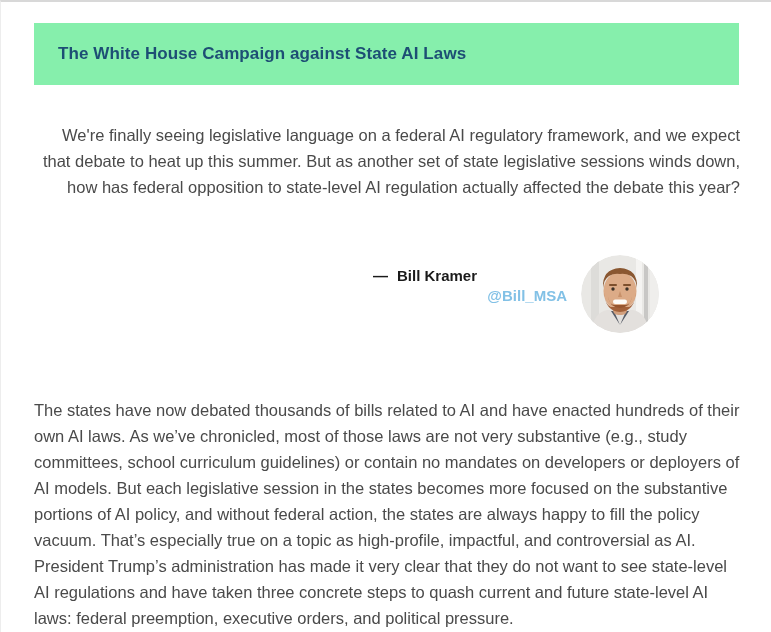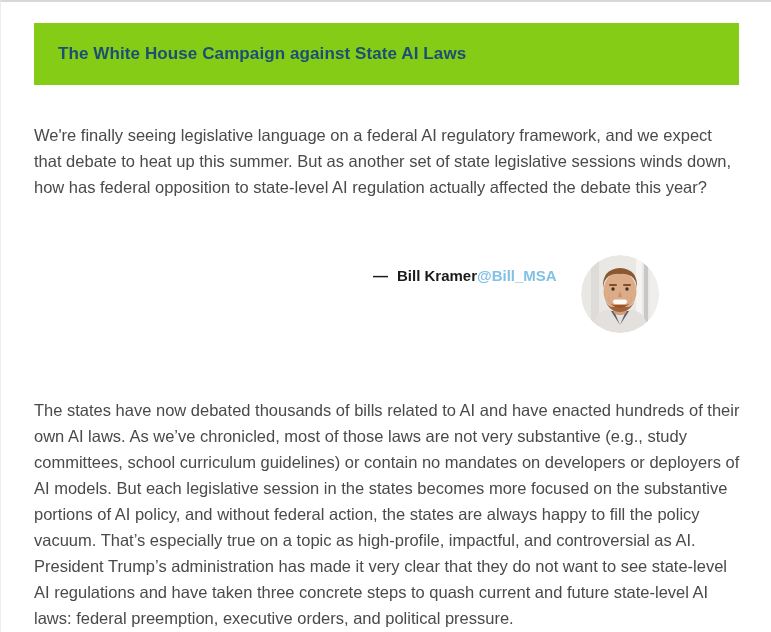--- a/index.html
+++ b/index.html
@@ -9,58 +9,58 @@
     border-top: 2px solid #d8d8d8;
     border-left: 1px solid #ededed;
     font-family: "Liberation Sans", sans-serif;
     overflow: hidden;
   }
   .content {
     padding: 0 32px 0 33px;
   }
   .section-header {
     margin-top: 21px;
-    background: #84cc16;
+    background: #86efac;
     height: 62px;
     display: flex;
     align-items: center;
     padding-left: 24px;
     width: 705px;
   }
   .section-header h2 {
     color: #1d4e74;
     font-size: 17px;
     font-weight: bold;
     letter-spacing: 0.1px;
   }
   .para {
     width: 706px;
     color: #4a4a4a;
     font-size: 16.5px;
     line-height: 26px;
   }
-  .para-intro { margin-top: 37px; }
+  .para-intro { margin-top: 37px; text-align: right; }
   .para-body  { margin-top: 41px; }
   .attribution {
     margin-top: 66px;
     margin-left: 339px;
     display: flex;
     align-items: flex-start;
     height: 90px;
   }
   .attr-dash {
     color: #1a1a1a;
     font-weight: bold;
     font-size: 15px;
     line-height: 20px;
     margin-right: 9px;
   }
   .attr-text {
     display: flex;
-    flex-direction: row;
+    flex-direction: column;
     min-width: 170px;
   }
   .attr-name, .attr-role {
     color: #1a1a1a;
     font-weight: bold;
     font-size: 15px;
     line-height: 20px;
   }
   .attr-handle {
     color: #82c1e6;

